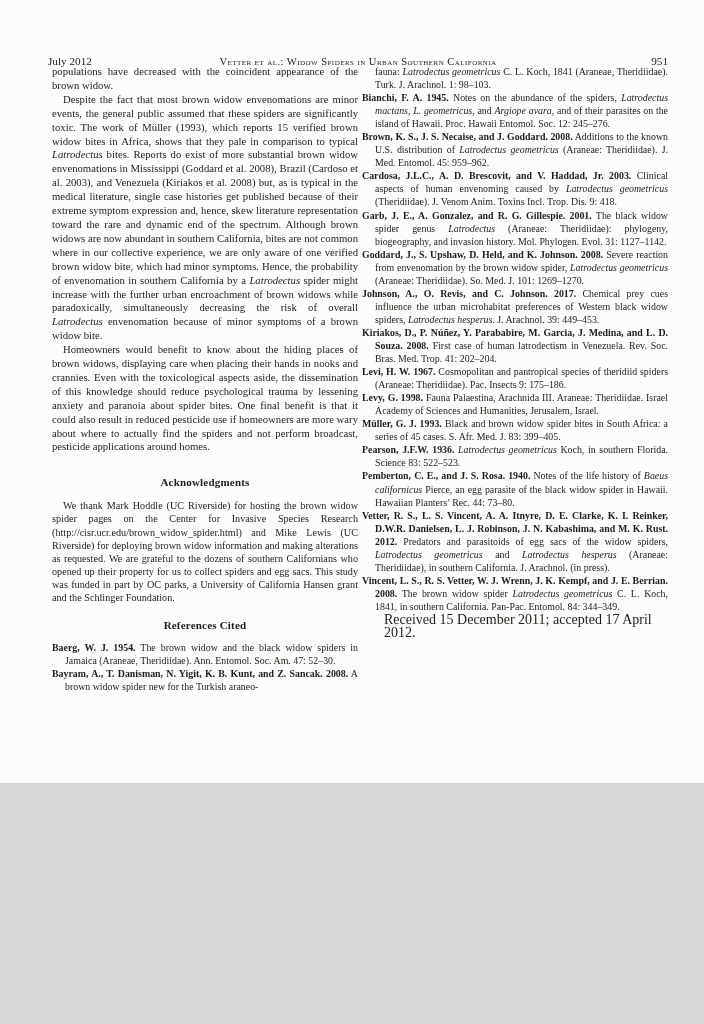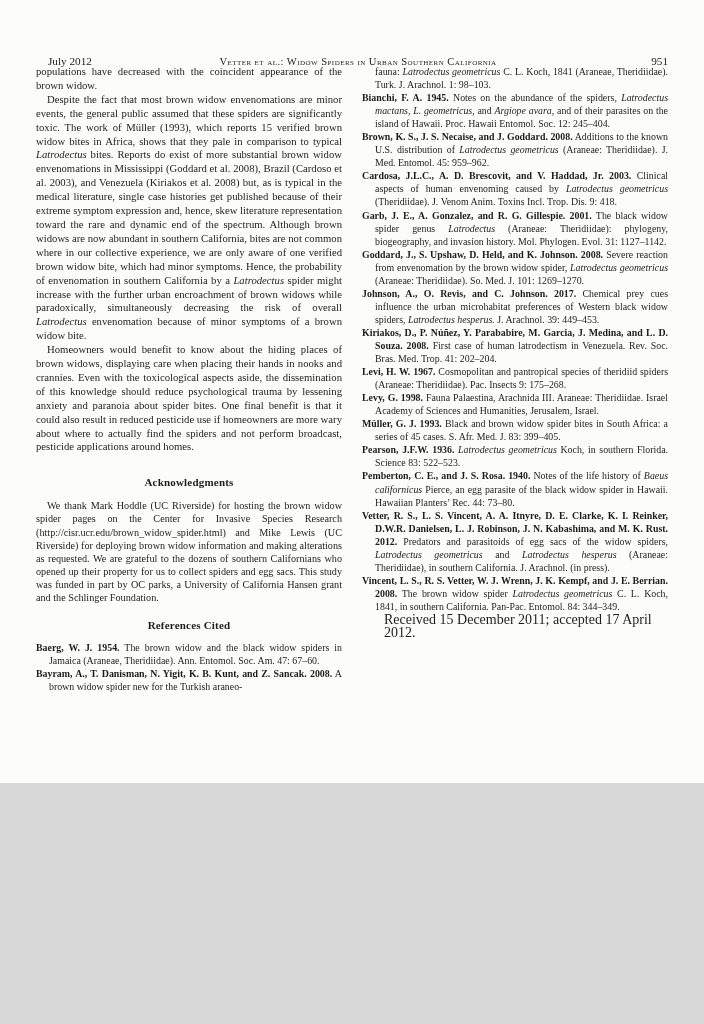--- a/index.html
+++ b/index.html
@@ -14,21 +14,21 @@
     display:flex;justify-content:space-between;align-items:baseline;
     font-size:11.2px;
   }
   .running-title{
     font-variant:small-caps;letter-spacing:.45px;font-size:10.6px;
     text-align:center;flex:1;
   }
   .header .date{width:90px;text-align:left;}
   .header .pageno{width:90px;text-align:right;margin-top:24px;}
   .col{position:absolute;top:65px;width:306px;}
-  .col-left{left:36px;}
+  .col-left{left:52px;}
   .col-right{left:362px;}
   .col p{margin:0;text-align:justify;}
   .body-text p{font-size:10.7px;line-height:13.9px;}
   .body-text p.indent{text-indent:11px;}
   .ack-text{font-size:10.2px;line-height:13.1px;text-align:justify;text-indent:11px;margin:0;}
   h2.section{
     font-size:11px;font-weight:700;text-align:center;
     margin:22px 0 11px 0;letter-spacing:.2px;
   }
   h2.refs-head{margin:15px 0 10px 0;}
@@ -66,36 +66,36 @@
         <p class="indent"><span>Homeowners would benefit to know about the hiding places of brown widows, displaying care when placing their hands in nooks and crannies. Even with the toxicological aspects aside, the dissemination of this knowledge should reduce psychological trauma by lessening anxiety and paranoia about spider bites. One final benefit is that it could also result in reduced pesticide use if homeowners are more wary about where to actually find the spiders and not perform broadcast, pesticide applications around homes.</span></p>
       </div>
 
     <h2 class="section">Acknowledgments</h2>
 
     <p class="ack-text"><span>We thank Mark Hoddle (UC Riverside) for hosting the brown widow spider pages on the Center for Invasive Species Research (http://cisr.ucr.edu/brown_widow_spider.html) and Mike Lewis (UC Riverside) for deploying brown widow information and making alterations as requested. We are grateful to the dozens of southern Californians who opened up their property for us to collect spiders and egg sacs. This study was funded in part by OC parks, a University of California Hansen grant and the Schlinger Foundation.</span></p>
 
     <h2 class="section refs-head">References Cited</h2>
 
     <div class="refs">
-        <p><span class="b">Baerg, W. J. 1954.</span><span> The brown widow and the black widow spiders in Jamaica (Araneae, Theridiidae). Ann. Entomol. Soc. Am. 47: 67–60.</span></p>
+        <p><span class="b">Baerg, W. J. 1954.</span><span> The brown widow and the black widow spiders in Jamaica (Araneae, Theridiidae). Ann. Entomol. Soc. Am. 47: 52–30.</span></p>
         <p><span class="b">Bayram, A., T. Danisman, N. Yigit, K. B. Kunt, and Z. Sancak. 2008.</span><span> A brown widow spider new for the Turkish araneo-</span></p>
       </div>
   </div>
 
   <div class="col col-right">
     <div class="refs">
         <p class="cont"><span>fauna: </span><span class="i">Latrodectus geometricus</span><span> C. L. Koch, 1841 (Araneae, Theridiidae). Turk. J. Arachnol. 1: 98–103.</span></p>
-        <p><span class="b">Bianchi, F. A. 1945.</span><span> Notes on the abundance of the spiders, </span><span class="i">Latrodectus mactans, L. geometricus,</span><span> and </span><span class="i">Argiope avara,</span><span> and of their parasites on the island of Hawaii. Proc. Hawaii Entomol. Soc. 12: 245–404.</span></p>
+        <p><span class="b">Bianchi, F. A. 1945.</span><span> Notes on the abundance of the spiders, </span><span class="i">Latrodectus mactans, L. geometricus,</span><span> and </span><span class="i">Argiope avara,</span><span> and of their parasites on the island of Hawaii. Proc. Hawaii Entomol. Soc. 12: 245–276.</span></p>
         <p><span class="b">Brown, K. S., J. S. Necaise, and J. Goddard. 2008.</span><span> Additions to the known U.S. distribution of </span><span class="i">Latrodectus geometricus</span><span> (Araneae: Theridiidae). J. Med. Entomol. 45: 959–962.</span></p>
         <p><span class="b">Cardosa, J.L.C., A. D. Brescovit, and V. Haddad, Jr. 2003.</span><span> Clinical aspects of human envenoming caused by </span><span class="i">Latrodectus geometricus</span><span> (Theridiidae). J. Venom Anim. Toxins Incl. Trop. Dis. 9: 418.</span></p>
         <p><span class="b">Garb, J. E., A. Gonzalez, and R. G. Gillespie. 2001.</span><span> The black widow spider genus </span><span class="i">Latrodectus</span><span> (Araneae: Theridiidae): phylogeny, biogeography, and invasion history. Mol. Phylogen. Evol. 31: 1127–1142.</span></p>
         <p><span class="b">Goddard, J., S. Upshaw, D. Held, and K. Johnson. 2008.</span><span> Severe reaction from envenomation by the brown widow spider, </span><span class="i">Latrodectus geometricus</span><span> (Araneae: Theridiidae). So. Med. J. 101: 1269–1270.</span></p>
         <p><span class="b">Johnson, A., O. Revis, and C. Johnson. 2017.</span><span> Chemical prey cues influence the urban microhabitat preferences of Western black widow spiders, </span><span class="i">Latrodectus hesperus.</span><span> J. Arachnol. 39: 449–453.</span></p>
         <p><span class="b">Kiriakos, D., P. Núñez, Y. Parababire, M. Garcia, J. Medina, and L. D. Souza. 2008.</span><span> First case of human latrodectism in Venezuela. Rev. Soc. Bras. Med. Trop. 41: 202–204.</span></p>
-        <p><span class="b">Levi, H. W. 1967.</span><span> Cosmopolitan and pantropical species of theridiid spiders (Araneae: Theridiidae). Pac. Insects 9: 175–268.</span></p>
+        <p><span class="b">Levi, H. W. 1967.</span><span> Cosmopolitan and pantropical species of theridiid spiders (Araneae: Theridiidae). Pac. Insects 9: 175–186.</span></p>
         <p><span class="b">Levy, G. 1998.</span><span> Fauna Palaestina, Arachnida III. Araneae: Theridiidae. Israel Academy of Sciences and Humanities, Jerusalem, Israel.</span></p>
         <p><span class="b">Müller, G. J. 1993.</span><span> Black and brown widow spider bites in South Africa: a series of 45 cases. S. Afr. Med. J. 83: 399–405.</span></p>
         <p><span class="b">Pearson, J.F.W. 1936.</span><span> </span><span class="i">Latrodectus geometricus</span><span> Koch, in southern Florida. Science 83: 522–523.</span></p>
         <p><span class="b">Pemberton, C. E., and J. S. Rosa. 1940.</span><span> Notes of the life history of </span><span class="i">Baeus californicus</span><span> Pierce, an egg parasite of the black widow spider in Hawaii. Hawaiian Planters’ Rec. 44: 73–80.</span></p>
         <p><span class="b">Vetter, R. S., L. S. Vincent, A. A. Itnyre, D. E. Clarke, K. I. Reinker, D.W.R. Danielsen, L. J. Robinson, J. N. Kabashima, and M. K. Rust. 2012.</span><span> Predators and parasitoids of egg sacs of the widow spiders, </span><span class="i">Latrodectus geometricus</span><span> and </span><span class="i">Latrodectus hesperus</span><span> (Araneae: Theridiidae), in southern California. J. Arachnol. (in press).</span></p>
         <p><span class="b">Vincent, L. S., R. S. Vetter, W. J. Wrenn, J. K. Kempf, and J. E. Berrian. 2008.</span><span> The brown widow spider </span><span class="i">Latrodectus geometricus</span><span> C. L. Koch, 1841, in southern California. Pan-Pac. Entomol. 84: 344–349.</span></p>
       </div>
 
     <p class="received">Received 15 December 2011; accepted 17 April 2012.</p>
   </div>

